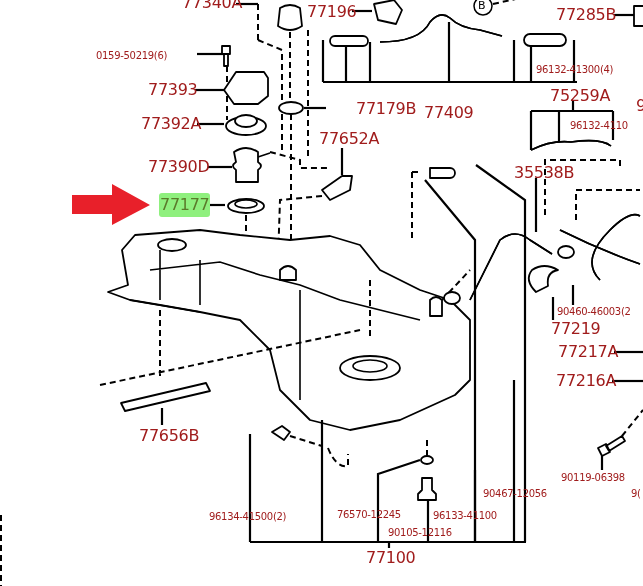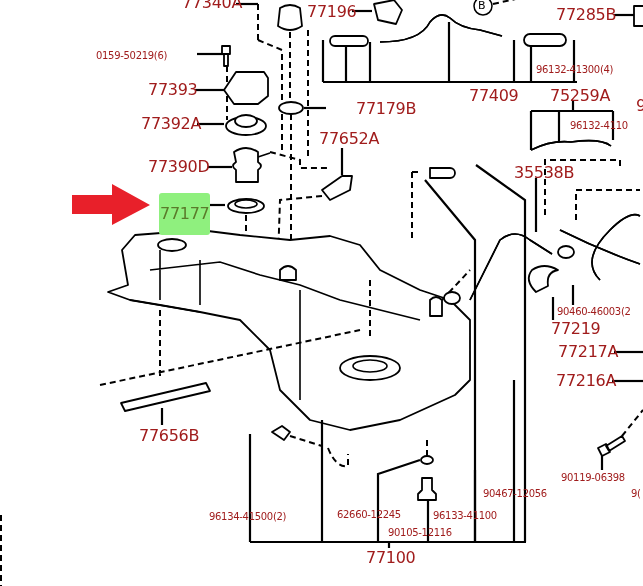--- a/index.html
+++ b/index.html
@@ -1,21 +1,21 @@
 <!DOCTYPE html>
 <html><head>
 <meta charset="utf-8">
 <style>
   html, body { margin: 0; padding: 0; background: #ffffff; }
   body { width: 643px; height: 586px; overflow: hidden; position: relative; font-family: "DejaVu Sans", sans-serif; }
   #diagram { position: absolute; left: 0; top: 0; width: 643px; height: 586px; }
   .lbl { position: absolute; color: #a01c1c; white-space: nowrap; line-height: 1; letter-spacing: -0.3px; }
   .lg { font-size: 16px; }
   .sm { font-size: 10px; }
-  .hl { background: #8ff07e; color: #5a7a2a; border-radius: 3px; padding: 13px 1px; }
+  .hl { background: #8ff07e; color: #5a7a2a; border-radius: 3px; padding: 4px 1px; }
   svg .ln { stroke: #000; stroke-width: 2.2; fill: none; }
   svg .thin { stroke: #000; stroke-width: 1.6; fill: none; }
   svg .ds { stroke: #000; stroke-width: 2; fill: none; stroke-dasharray: 6 4; }
   svg .part { stroke: #000; stroke-width: 1.8; fill: #fff; stroke-linejoin: round; }
 </style>
 </head>
 <body>
 
 <svg id="diagram" viewBox="0 0 643 586" xmlns="http://www.w3.org/2000/svg">
 
@@ -132,32 +132,32 @@
 <div class="lbl lg" style="left:182px;top:-5px;">77340A</div>
 <div class="lbl lg" style="left:307px;top:4px;">77196</div>
 <div class="lbl lg" style="left:556px;top:7px;">77285B</div>
 <div class="lbl sm" style="left:96px;top:51px;">0159-50219(6)</div>
 <div class="lbl lg" style="left:148px;top:82px;">77393</div>
 <div class="lbl lg" style="left:141px;top:116px;">77392A</div>
 <div class="lbl lg" style="left:148px;top:159px;">77390D</div>
 <div class="lbl lg hl" style="left:159px;top:193px;">77177</div>
 <div class="lbl lg" style="left:328px;top:101px;margin-left:28px;">77179B</div>
 <div class="lbl lg" style="left:319px;top:131px;">77652A</div>
-<div class="lbl lg" style="left:424px;top:88px;margin-left:45px;">77409</div>
+<div class="lbl lg" style="left:424px;top:105px;">77409</div>
 <div class="lbl sm" style="left:536px;top:65px;">96132-41300(4)</div>
 <div class="lbl lg" style="left:550px;top:88px;">75259A</div>
 <div class="lbl sm" style="left:570px;top:121px;">96132-4110</div>
 <div class="lbl lg" style="left:636px;top:98px;">9</div>
 <div class="lbl lg" style="left:514px;top:165px;">35538B</div>
 <div class="lbl sm" style="left:557px;top:307px;">90460-46003(2</div>
 <div class="lbl lg" style="left:527px;top:321px;padding-left:24px;">77219</div>
 <div class="lbl lg" style="left:558px;top:344px;">77217A</div>
 <div class="lbl lg" style="left:556px;top:373px;">77216A</div>
 <div class="lbl lg" style="left:139px;top:428px;">77656B</div>
 <div class="lbl sm" style="left:561px;top:473px;text-align:center;">90119-06398</div>
 <div class="lbl sm" style="left:631px;top:489px;">9(</div>
 <div class="lbl sm" style="left:483px;top:489px;">90467-12056</div>
 <div class="lbl sm" style="left:209px;top:512px;">96134-41500(2)</div>
-<div class="lbl sm" style="left:337px;top:510px;">62660-12245</div>
+<div class="lbl sm" style="left:337px;top:510px;">76570-12245</div>
 <div class="lbl sm" style="left:433px;top:511px;">96133-41100</div>
 <div class="lbl sm" style="left:388px;top:528px;">90105-12116</div>
 <div class="lbl lg" style="left:366px;top:550px;">77100</div>
 <div class="lbl" style="left:478px;top:0px;font-size:11px;color:#000;">B</div>
 
 </body></html>

